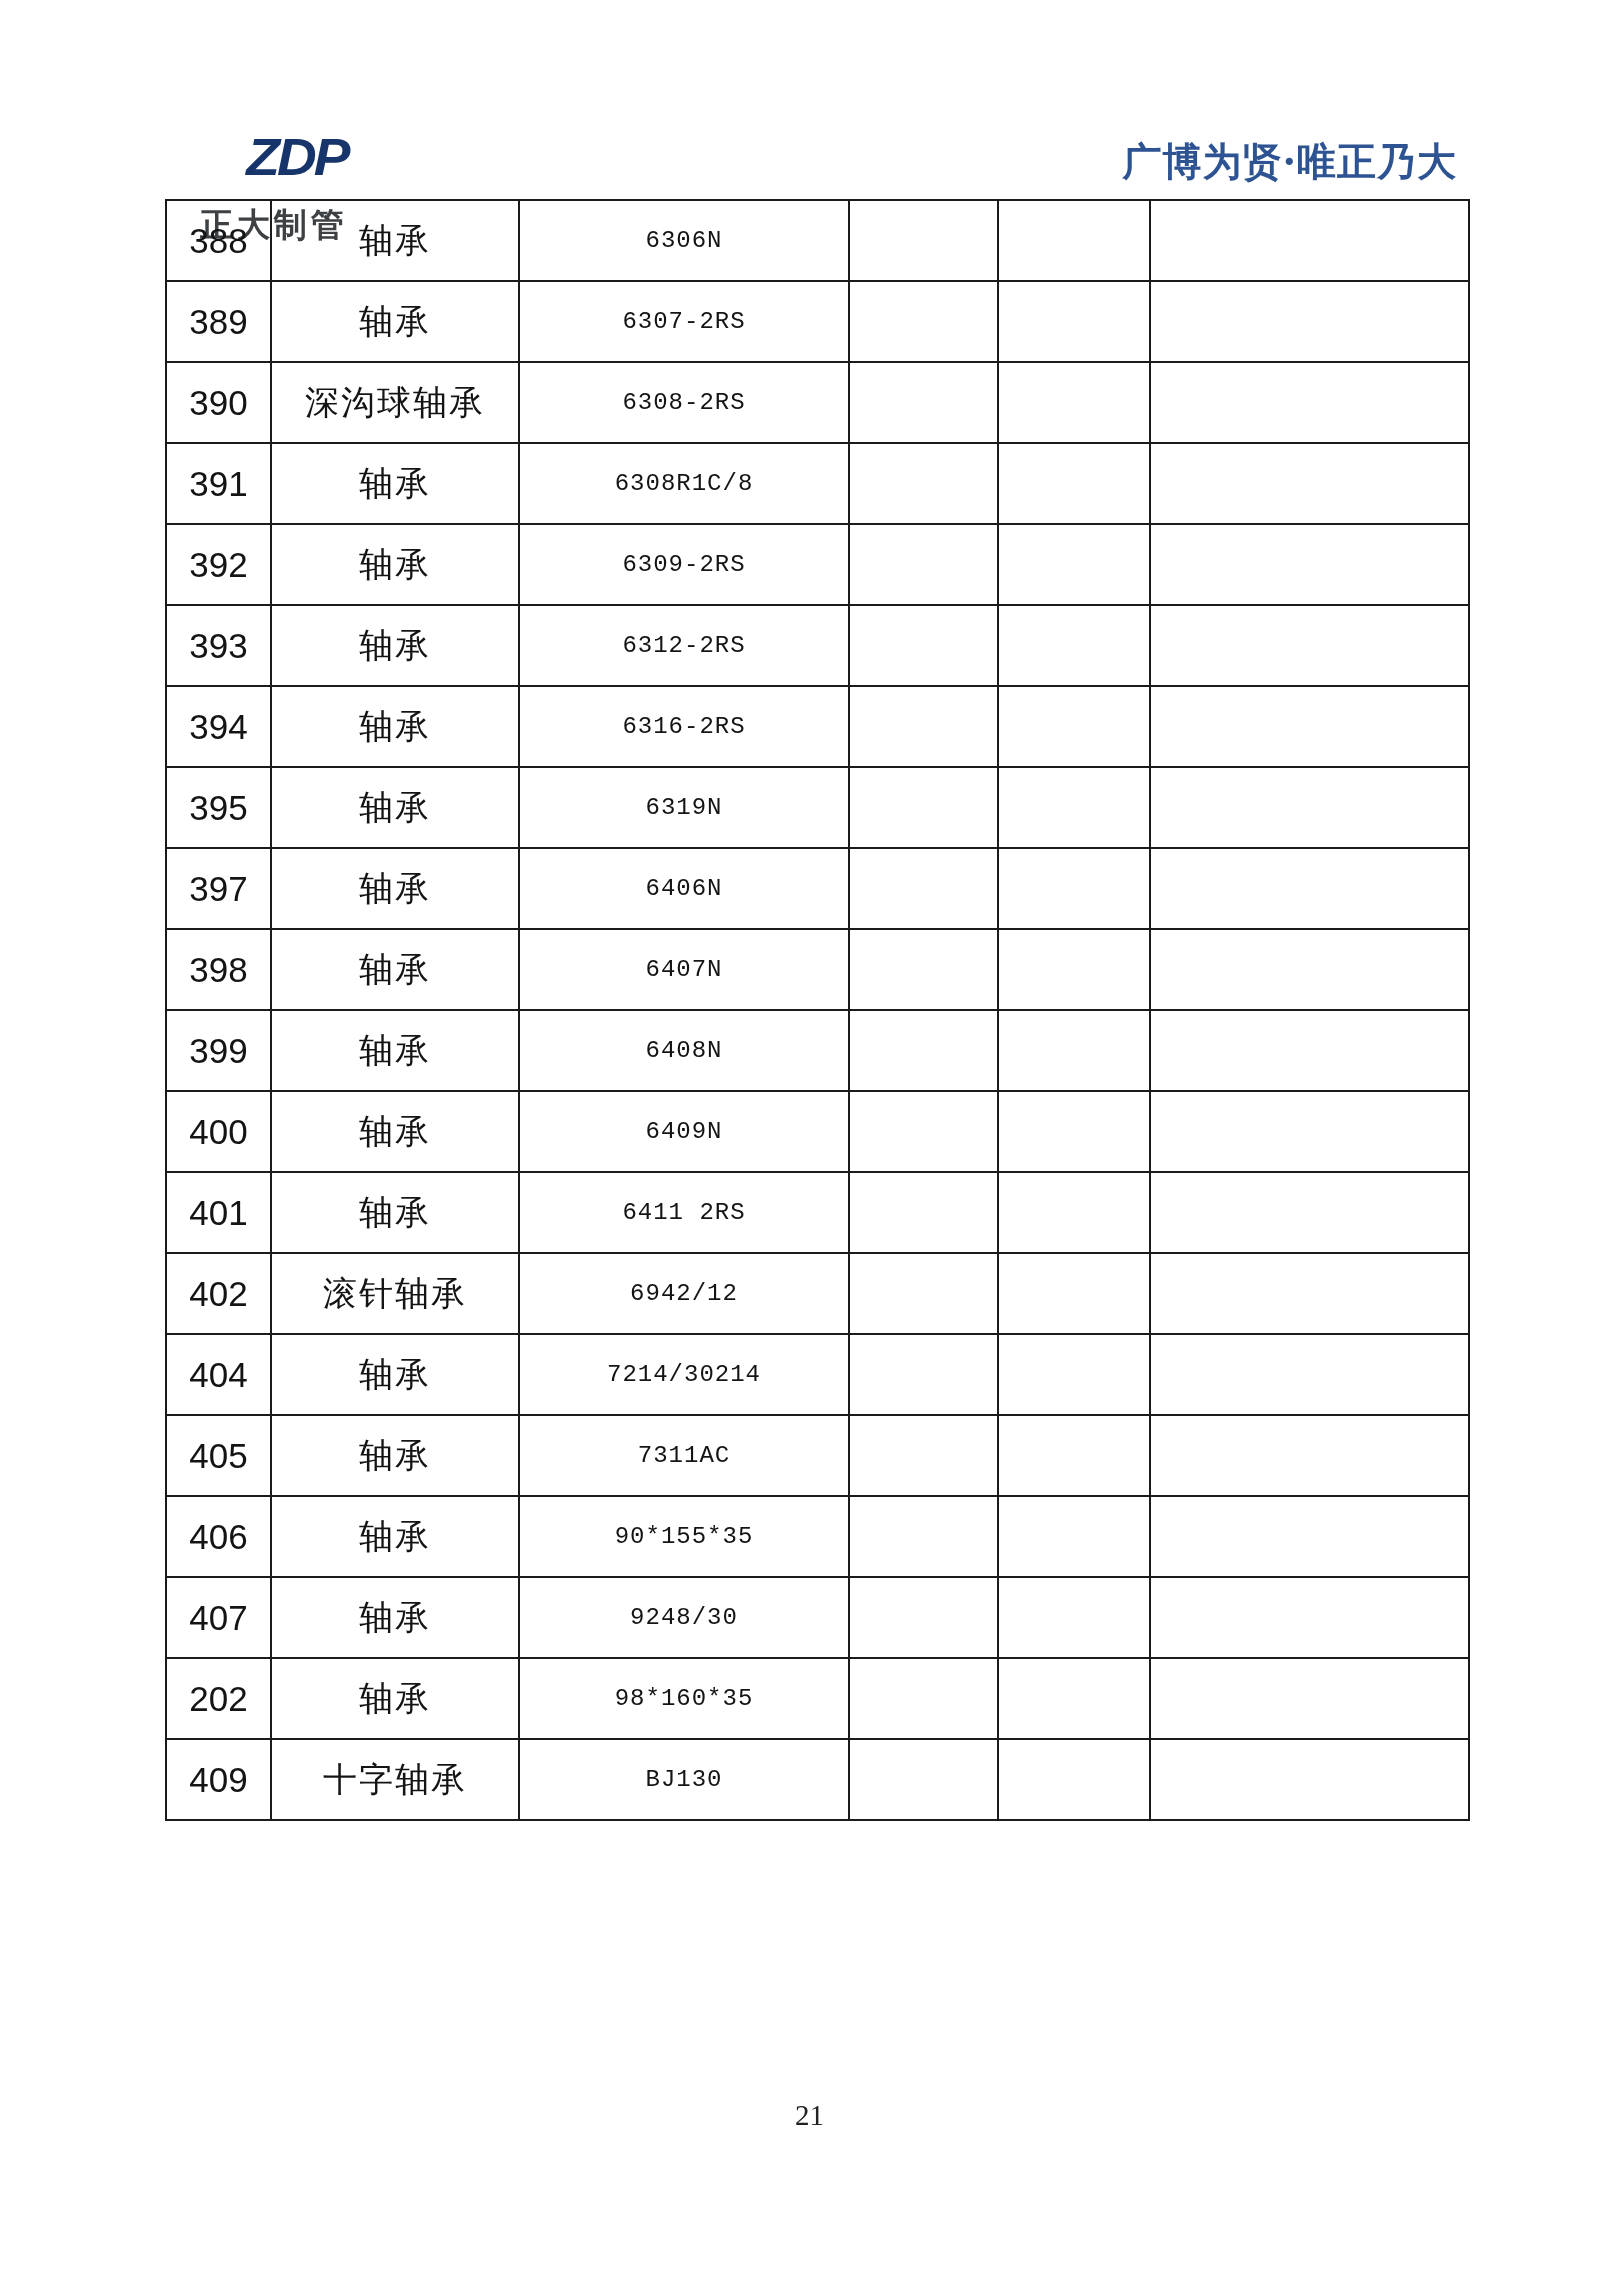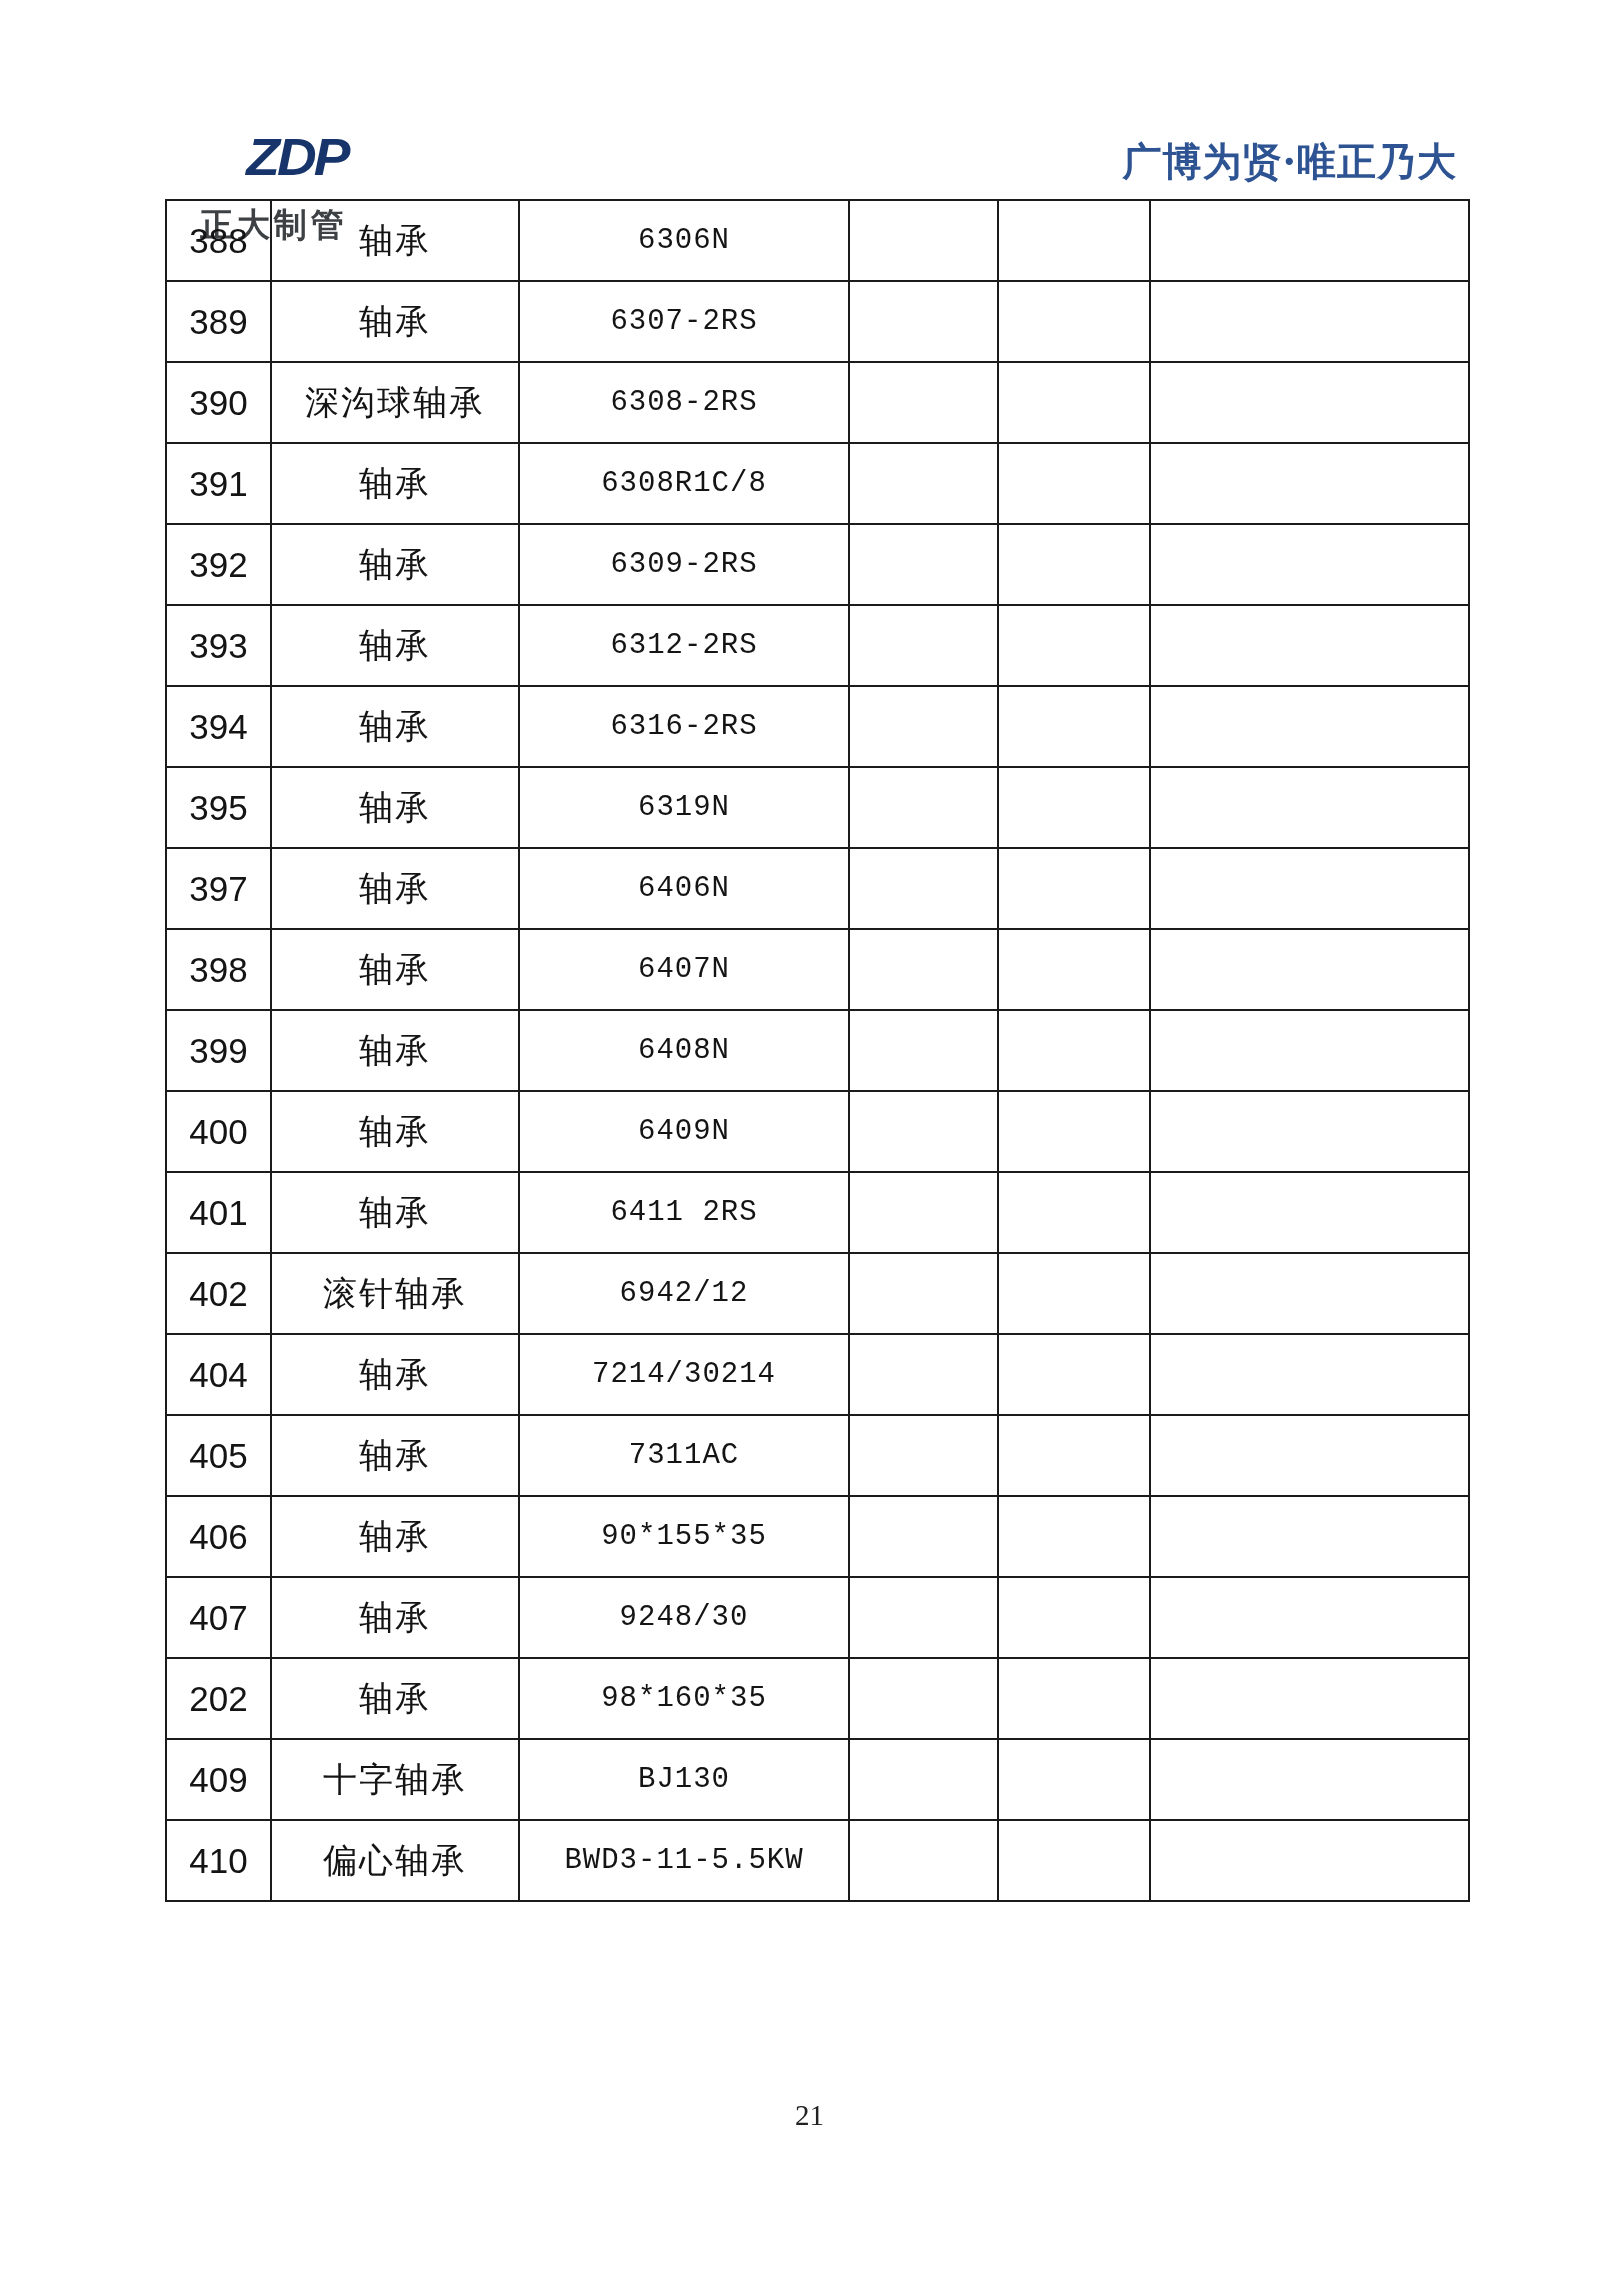--- a/index.html
+++ b/index.html
@@ -86,21 +86,21 @@
     font-family: Liberation Sans, sans-serif;
     font-size: 35px;
   }
   td.c-name {
     font-family: "DejaVu Sans", sans-serif;
     font-size: 34px;
     letter-spacing: 2px;
   }
   td.c-spec {
     font-family: "Liberation Mono", monospace;
-    font-size: 29px;
+    font-size: 24px;
     letter-spacing: 1px;
   }
   td.c-empty {
     font-size: 29px;
   }
 
   
   .page-number {
     position: absolute;
     top: 2099px;
@@ -287,27 +287,19 @@
       <td class="c-empty"></td>
     </tr>
         <tr>
       <td class="c-no">409</td>
       <td class="c-name">十字轴承</td>
       <td class="c-spec">BJ130</td>
       <td class="c-empty"></td>
       <td class="c-empty"></td>
       <td class="c-empty"></td>
     </tr>
-        <tr>
-      <td class="c-no">410</td>
-      <td class="c-name">偏心轴承</td>
-      <td class="c-spec">BWD3-11-5.5KW</td>
-      <td class="c-empty"></td>
-      <td class="c-empty"></td>
-      <td class="c-empty"></td>
-    </tr>
       </tbody>
   </table>
 
   <div class="page-number">21</div>
 
 </div>
 
 
 </body></html>

